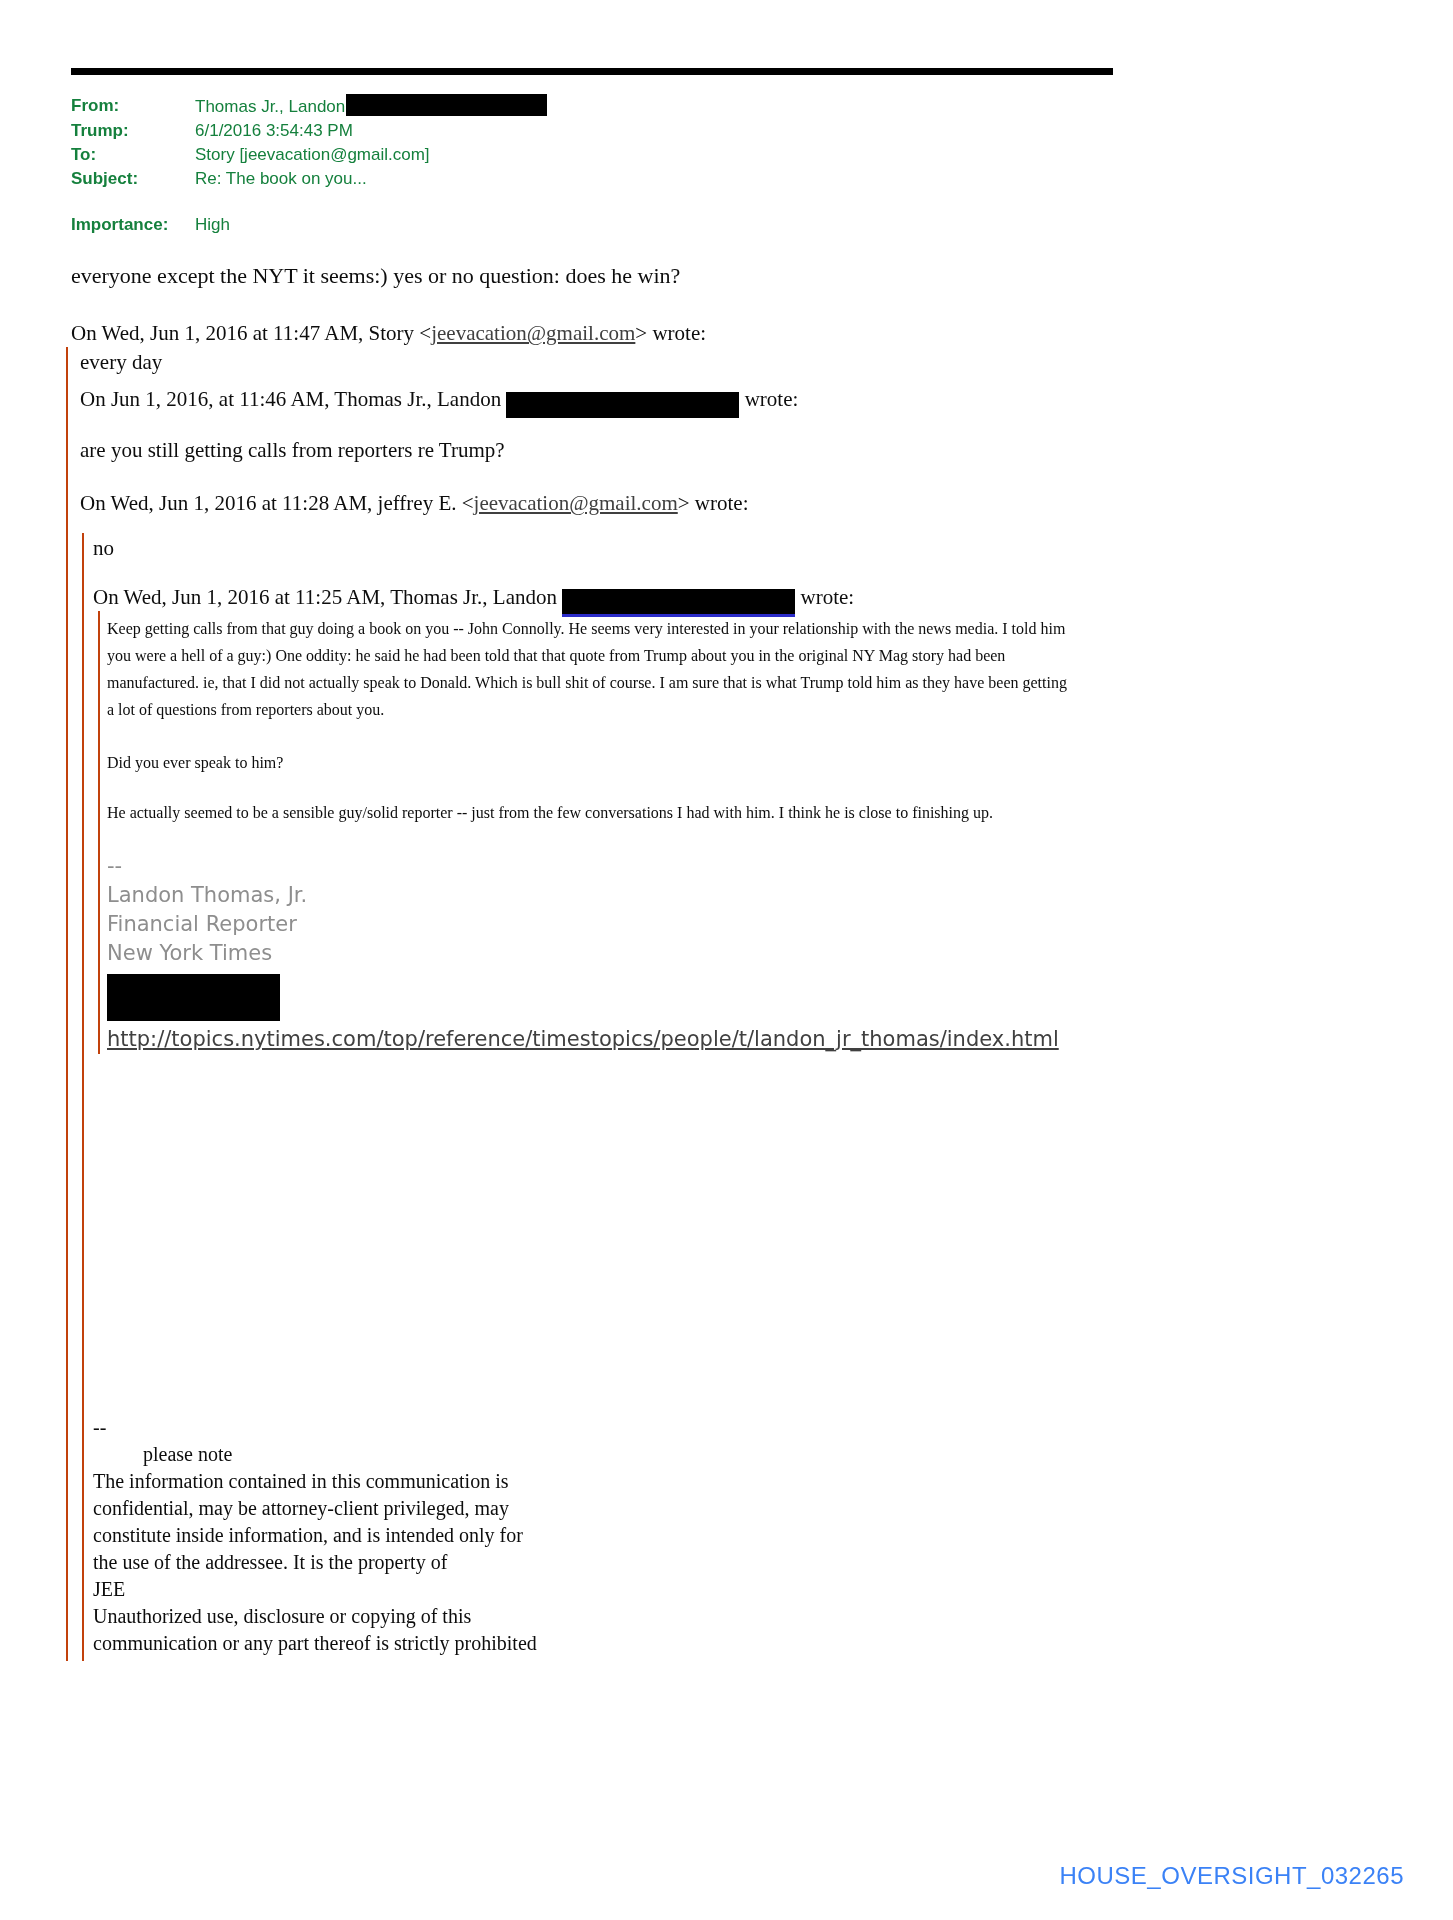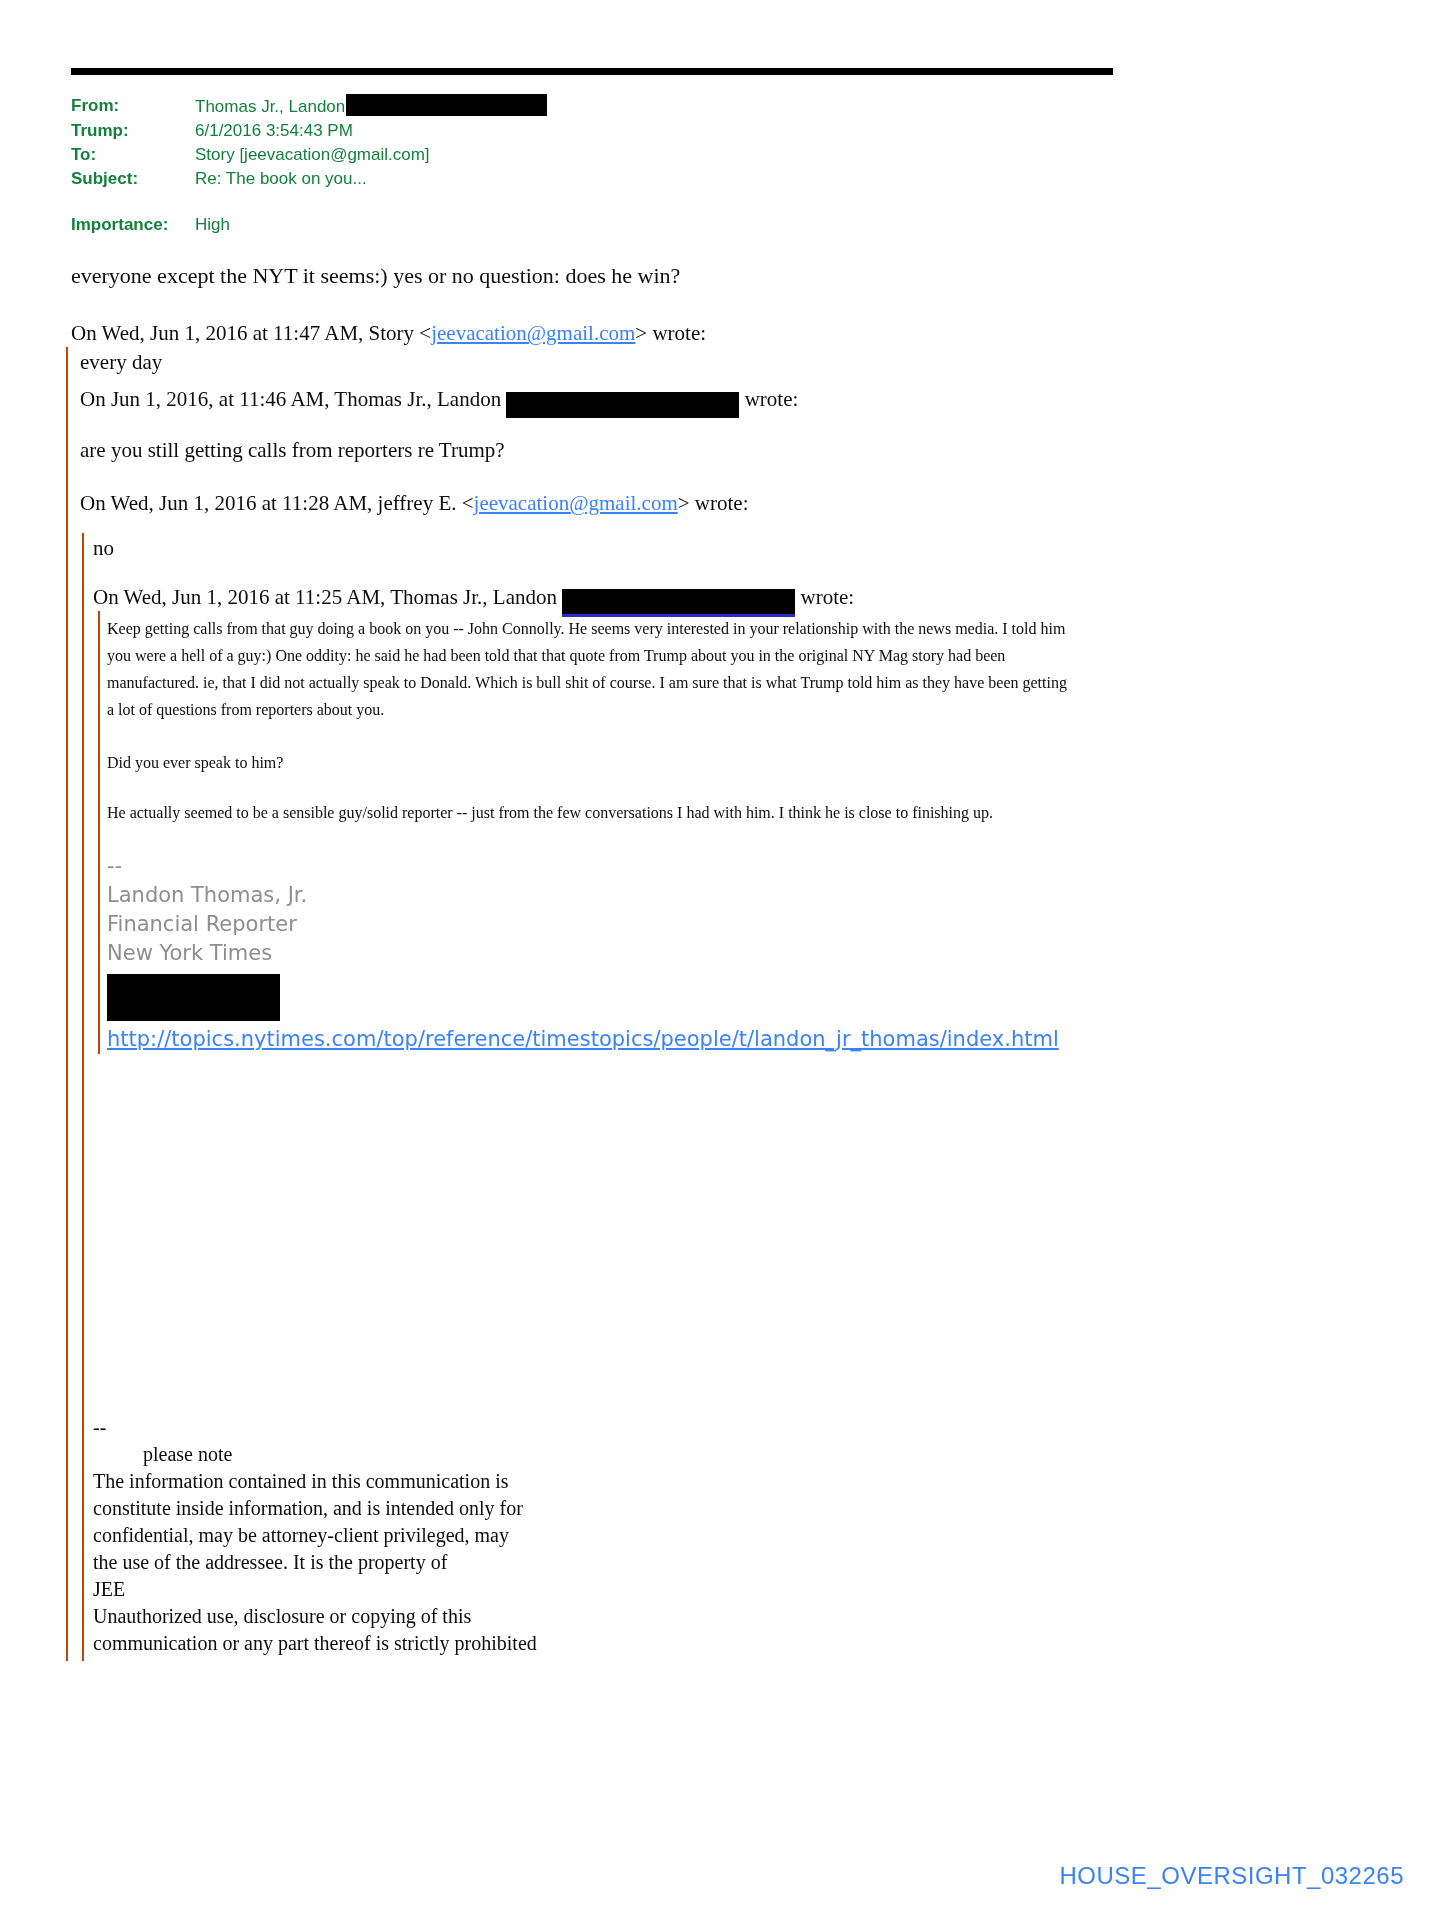--- a/index.html
+++ b/index.html
@@ -46,21 +46,21 @@
   .bq2 { margin-left:2px;  padding-left:9px;  padding-top:2px; padding-bottom:4px;margin-top:16px; }
   .bq3 { margin-left:5px;  padding-left:7px;  padding-top:2px; }
   .m-q2hdr  { margin-top:10px; }
   .m-areyou { margin-top:24px; }
   .m-q3hdr  { margin-top:26px; }
   .m-q4hdr  { margin-top:22px; }
   .para { font-size:16px; line-height:27px; max-width:970px; margin-top:2px; }
   .para2 { margin-top:23px; }
   .para3 { margin-top:26px; }
   a.link, .link {
-    color:#3b82f6; text-decoration:underline; cursor:pointer;
+    color:#404040; text-decoration:underline; cursor:pointer;
   }
   
   .sig {
     margin-top:26px;
     font-family:"DejaVu Sans", sans-serif;
     font-size:21px; line-height:29px; color:#8e8e8e;
   }
   .sig-line { white-space:nowrap; }
   .sig-link-wrap {
     margin-top:3px;
@@ -155,22 +155,22 @@
 
           <div class="sig-link-wrap">
             <a class="link">http://topics.nytimes.com/top/reference/timestopics/people/t/landon_jr_thomas/index.html</a>
           </div>
         </div>
 
         <div class="disclaimer">
           <div>--</div>
           <div class="disc-note">please note</div>
           <div>The information contained in this communication is</div>
+          <div>confidential, may be attorney-client privileged, may</div>
           <div>constitute inside information, and is intended only for</div>
-          <div>confidential, may be attorney-client privileged, may</div>
           <div>the use of the addressee. It is the property of</div>
           <div>JEE</div>
           <div>Unauthorized use, disclosure or copying of this</div>
           <div>communication or any part thereof is strictly prohibited</div>
         </div>
       </div>
     </div>
 
   </div>
 

